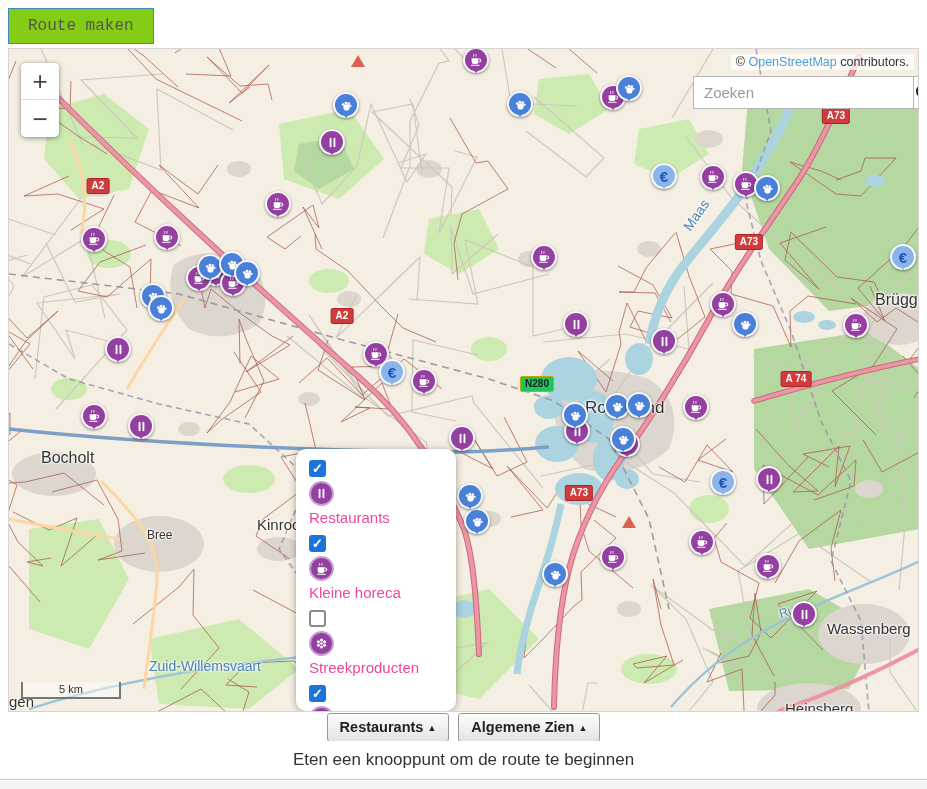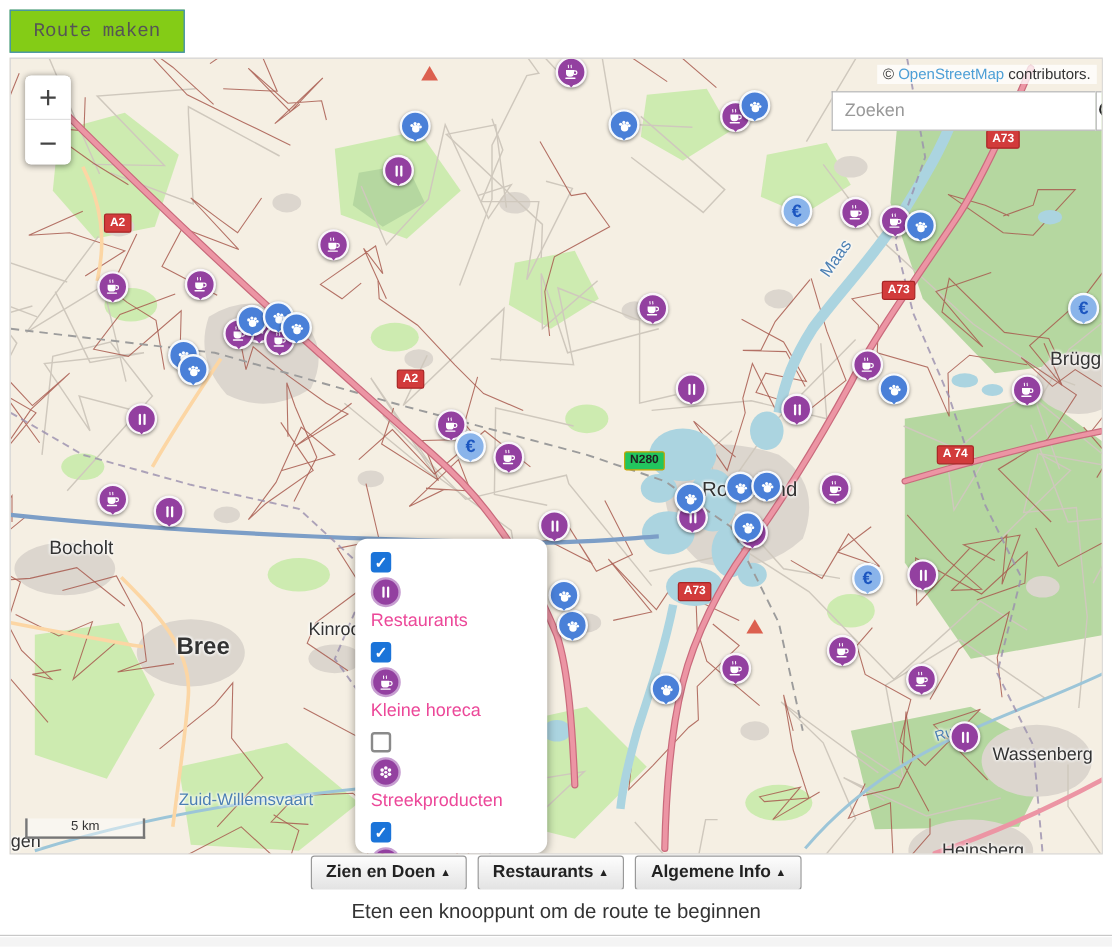--- a/index.html
+++ b/index.html
@@ -273,21 +273,21 @@
       <g fill="none" stroke="#fcd6a4" stroke-width="3">
         <path d="M92,432 C120,460 150,490 148,530 C146,560 140,600 135,640"></path>
         <path d="M0,470 C40,478 70,483 110,490"></path>
         <path d="M175,250 C155,280 135,310 118,340"></path>
         <path d="M60,90 C75,120 80,150 72,185"></path>
       </g>
     </svg>
 
     <div class="layer" id="labels-layer">
         <span class="map-label" style="left: 32px; top: 400px; font-size: 16px;">Bocholt</span>
-        <span class="map-label" style="left: 138px; top: 479px; font-size: 20px; font-weight: bold;">Bree</span>
+        <span class="map-label" style="left: 138px; top: 479px; font-size: 12px;">Bree</span>
         <span class="map-label" style="left: 248px; top: 467px; font-size: 15px;">Kinrooi</span>
         <span class="map-label" style="left: 576px; top: 349px; font-size: 17px;">Roermond</span>
         <span class="map-label" style="left: 866px; top: 242px; font-size: 16px;">Brüggen</span>
         <span class="map-label" style="left: 818px; top: 571px; font-size: 15px;">Wassenberg</span>
         <span class="map-label" style="left: 776px; top: 651px; font-size: 15px;">Heinsberg</span>
         <span class="map-label" style="left: 0px; top: 644px; font-size: 15px;">gen</span>
         <span class="map-label water" style="left: 140px; top: 609px; font-size: 14px;">Zuid-Willemsvaart</span>
         <span class="map-label water" style="left: 670px; top: 158px; font-size: 14px; transform: rotate(-55deg);">Maas</span>
         <span class="map-label water" style="left: 770px; top: 555px; font-size: 12px; transform: rotate(-18deg);">Rur</span>
         <span class="shield" style="left: 89px; top: 137px;">A2</span>
@@ -788,20 +788,19 @@
               <path d="M15.5 10.5h1.3a2.3 2.3 0 0 1 0 4.6h-1.3" fill="none" stroke="#fff" stroke-width="1.6"></path>
               <rect x="4.5" y="19" width="13" height="1.8" rx="0.9" fill="#fff"></rect>
             </svg>
           </div>
 
       </div>
     </div>
   </div>
 
   <div class="btnrow">
-    <button class="catbtn"><span>Zien en Doen</span><span class="arw">▲</span></button>
     <button class="catbtn"><span>Restaurants</span><span class="arw">▲</span></button>
-    <button class="catbtn"><span>Algemene Info</span><span class="arw">▲</span></button>
+    <button class="catbtn"><span>Algemene Zien</span><span class="arw">▲</span></button>
   </div>
 
   <div class="statusbar">Eten een knooppunt om de route te beginnen</div>
   <div class="bottomstrip"></div>
 </div>
 
 </body></html>

